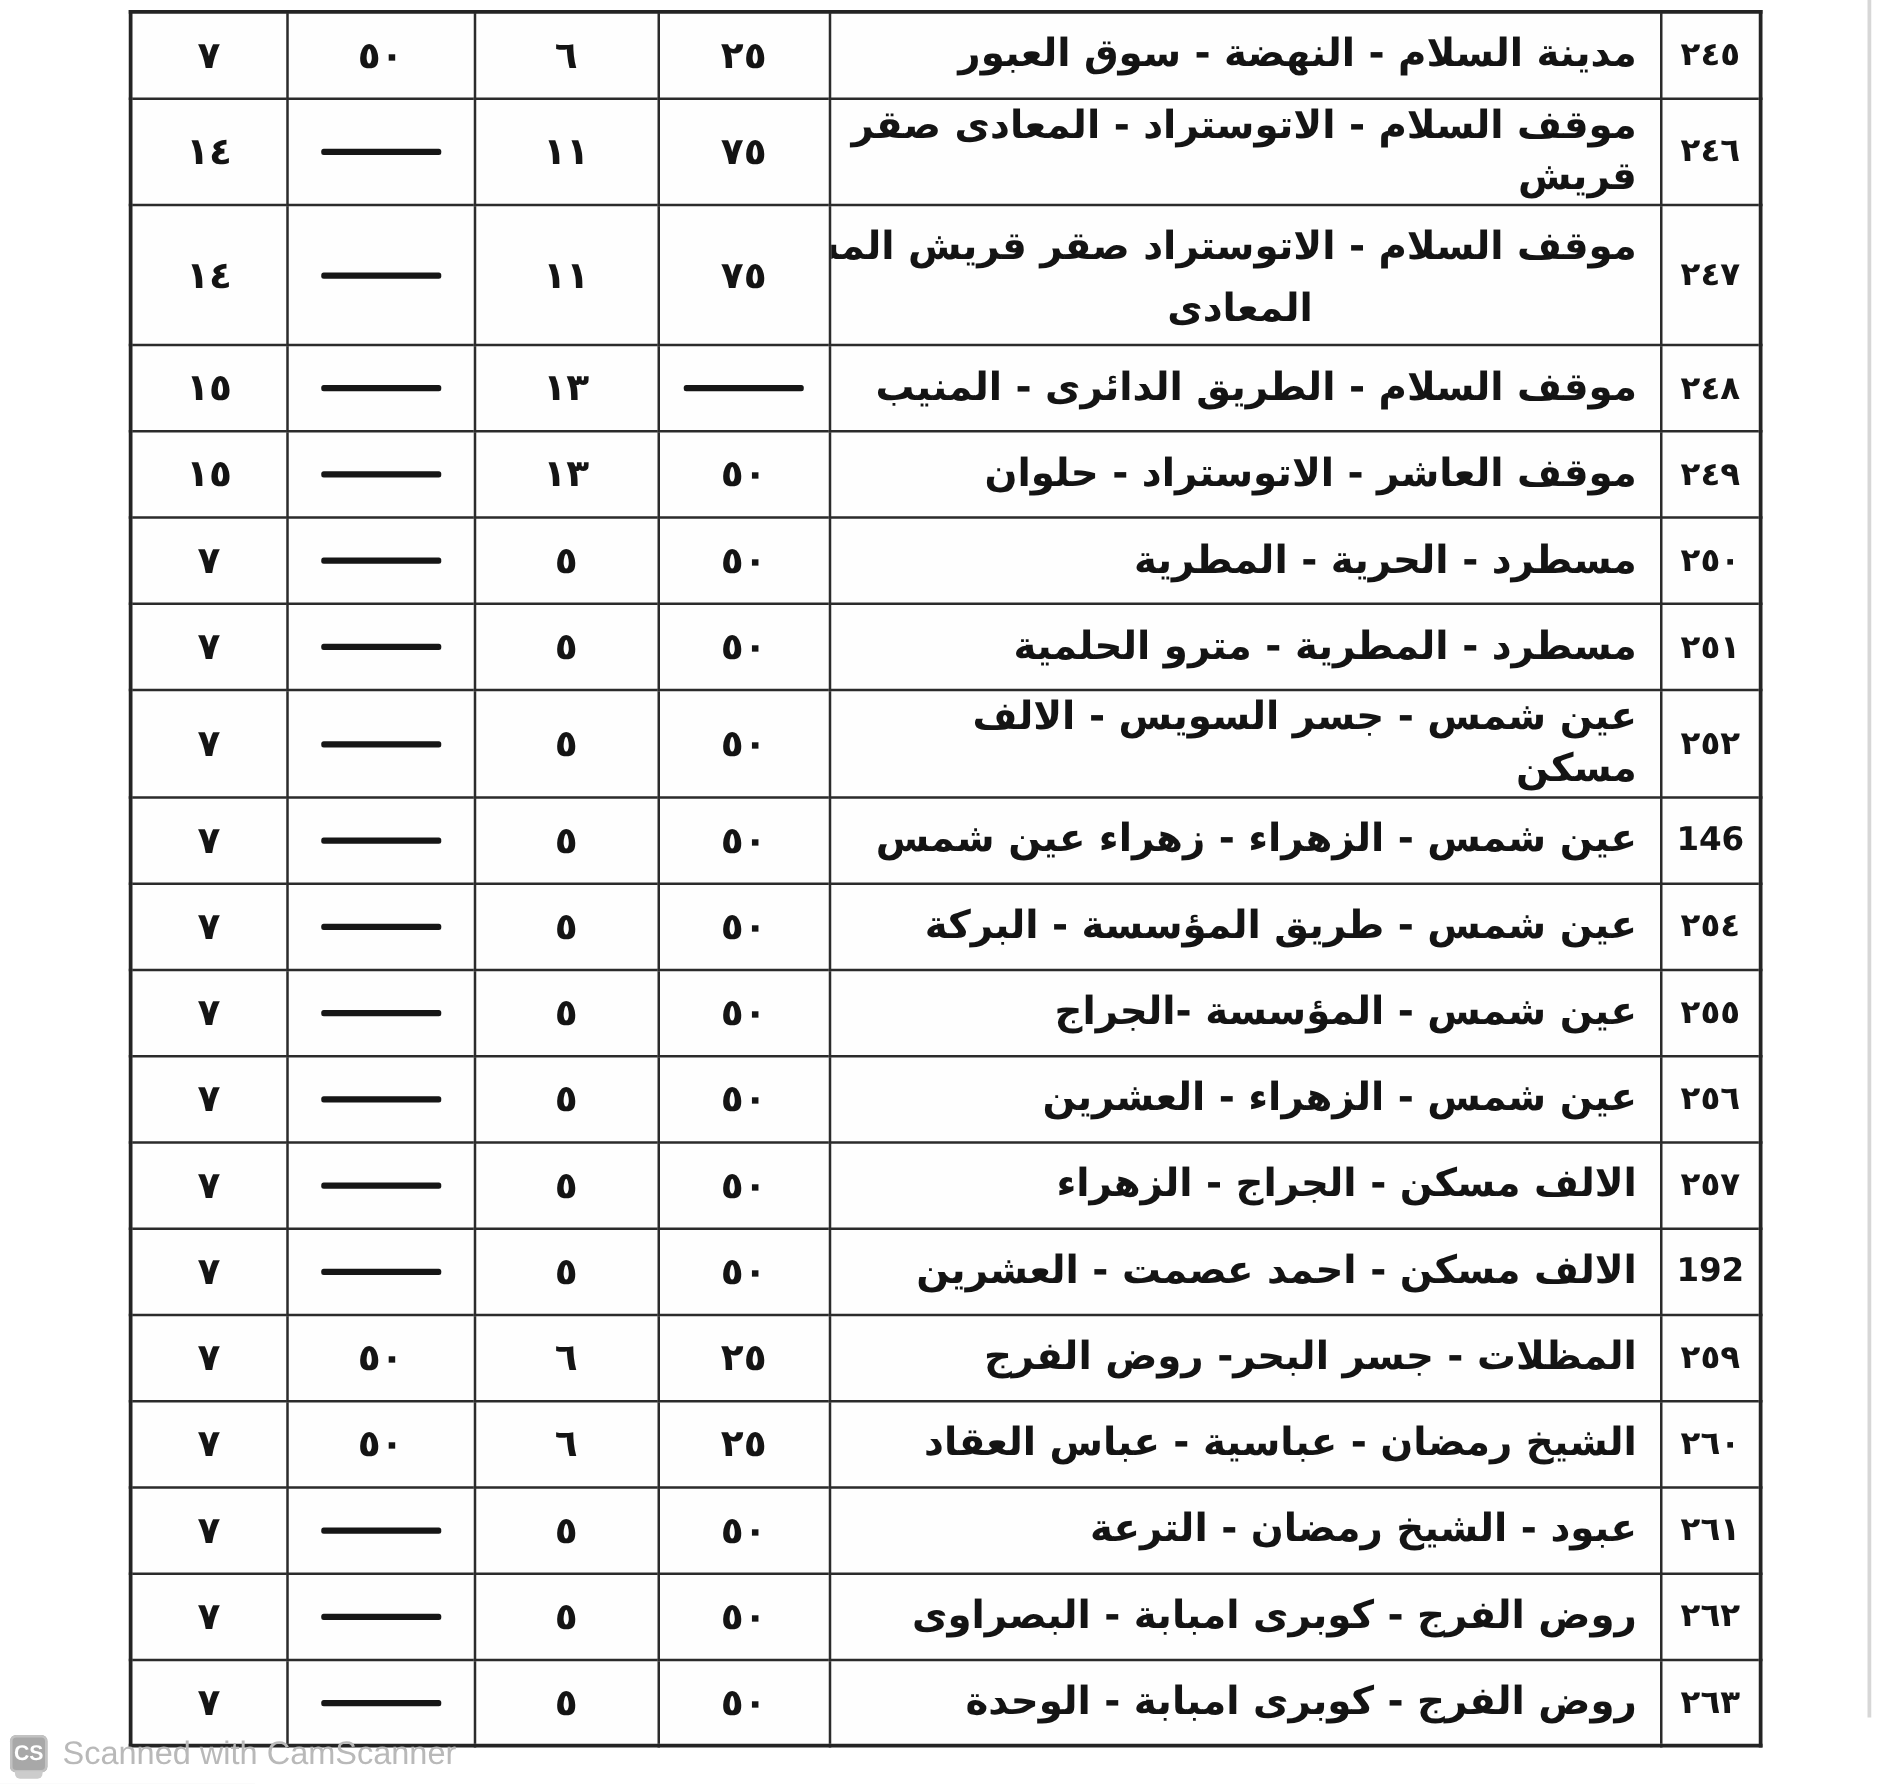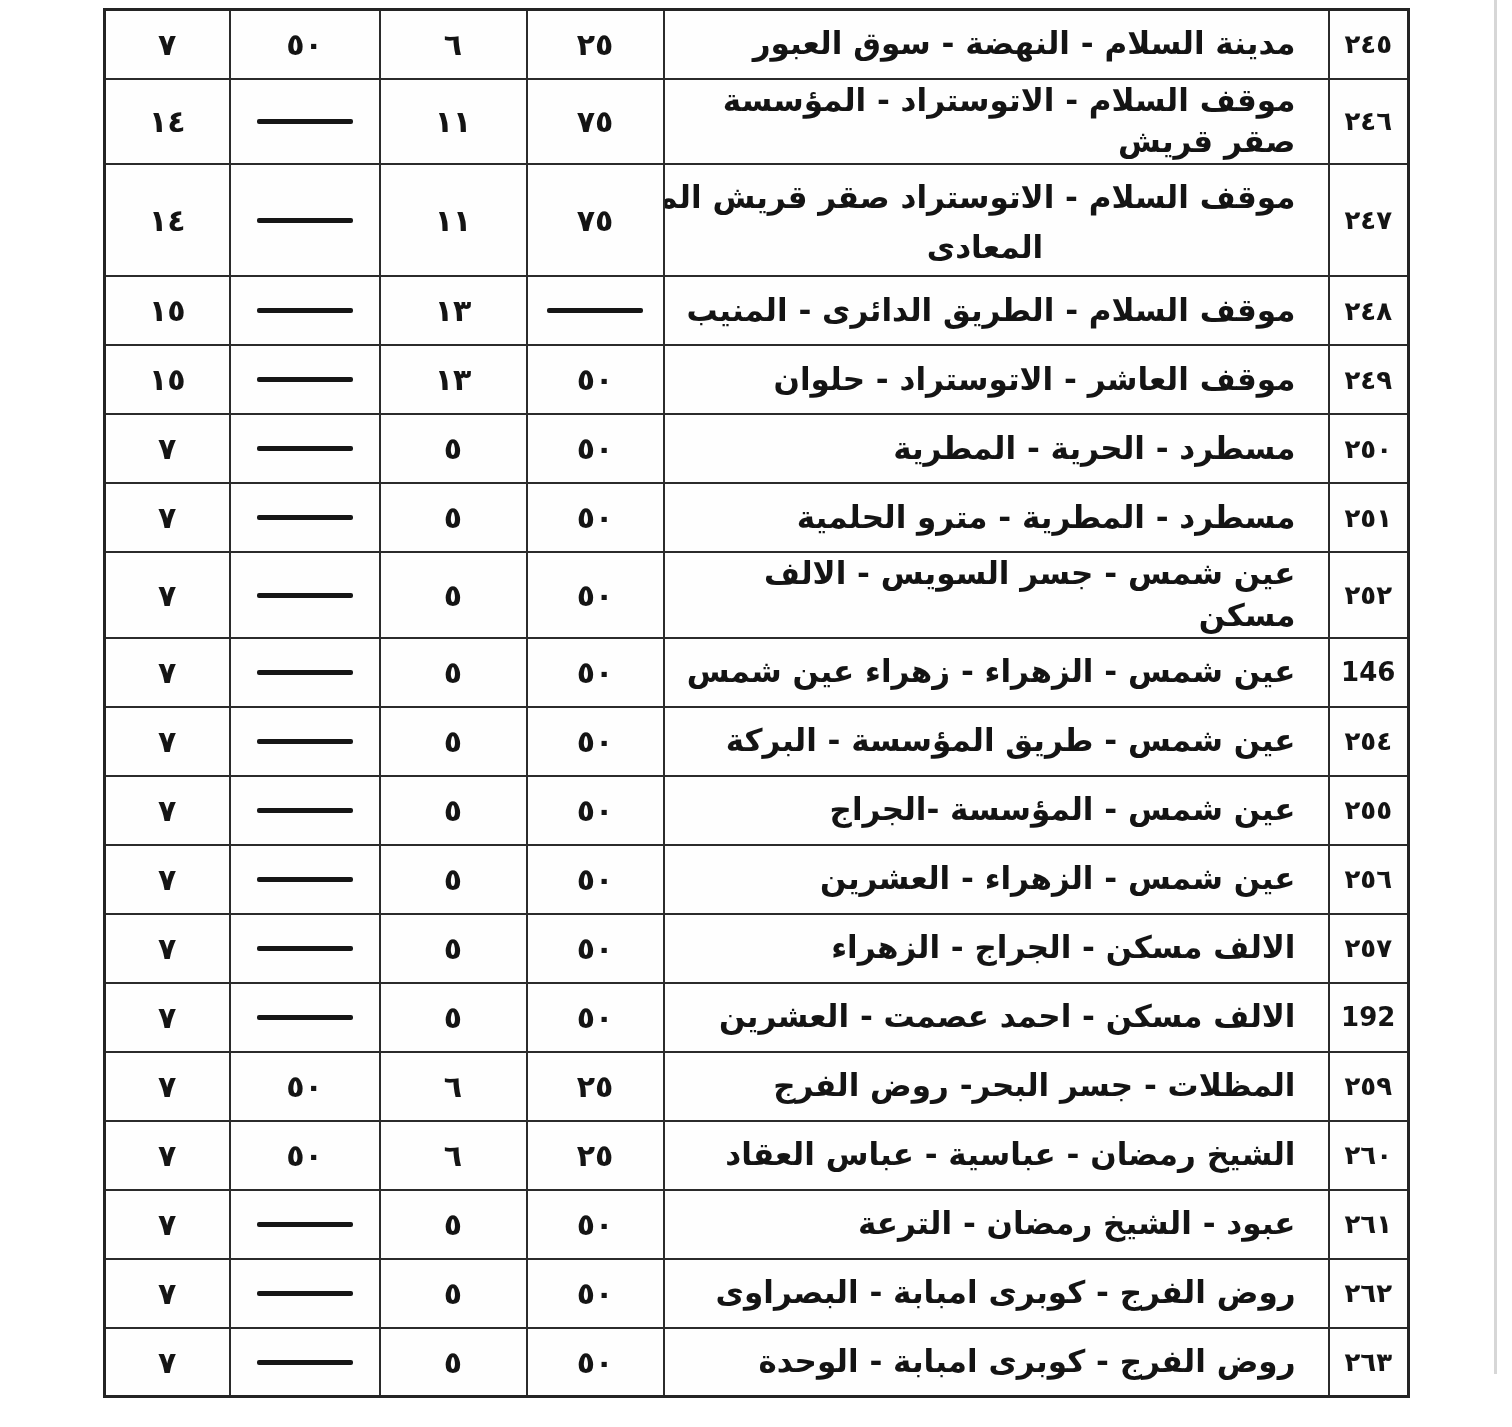--- a/index.html
+++ b/index.html
@@ -21,21 +21,21 @@
   }
   tr.row{height:69px;}
   tr.row.tall{height:112px;}
   .num-cell{
     text-align:center;
     font-size:26px;font-weight:600;
     font-family:"DejaVu Sans",sans-serif;
   }
   .route-cell{
     text-align:right;
-    padding:0 32px 0 10px;
+    padding:0 18px 0 10px;
     font-size:31px;font-weight:700;
     font-family:"DejaVu Sans",sans-serif;
     line-height:1.35;
   }
   .route-cell .line-first{text-align:right;white-space:nowrap;line-height:50px;margin-top:4px;}
   .route-cell .line-second{text-align:center;white-space:nowrap;line-height:50px;}
   .val-cell{
     text-align:center;
     font-size:30px;font-weight:600;
     font-family:"DejaVu Sans",sans-serif;
@@ -88,21 +88,21 @@
         <tr class="row">
           <td class="num-cell">٢٤٥</td>
           <td class="route-cell">مدينة السلام - النهضة - سوق العبور</td>
           <td class="val-cell">٢٥</td>
           <td class="val-cell">٦</td>
           <td class="val-cell">٥٠</td>
           <td class="val-cell">٧</td>
         </tr>
         <tr class="row">
           <td class="num-cell">٢٤٦</td>
-          <td class="route-cell">موقف السلام - الاتوستراد - المؤسسة صقر قريش</td>
+          <td class="route-cell">موقف السلام - الاتوستراد - المعادى صقر قريش</td>
           <td class="val-cell">٧٥</td>
           <td class="val-cell">١١</td>
           <td class="val-cell">
             <div class="dash"></div>
           </td>
           <td class="val-cell">١٤</td>
         </tr>
         <tr class="row tall">
           <td class="num-cell">٢٤٧</td>
           <td class="route-cell">
@@ -272,14 +272,20 @@
           <td class="val-cell">
             <div class="dash"></div>
           </td>
           <td class="val-cell">٧</td>
         </tr>
       </tbody>
   </table>
 
   <div class="scan-edge"></div>
 
+  <div class="watermark">
+    <div class="cs-badge">
+      <span>CS</span>
+    </div>
+    <span class="wm-text">Scanned with CamScanner</span>
+  </div>
 
 </div>
 
 </body></html>

